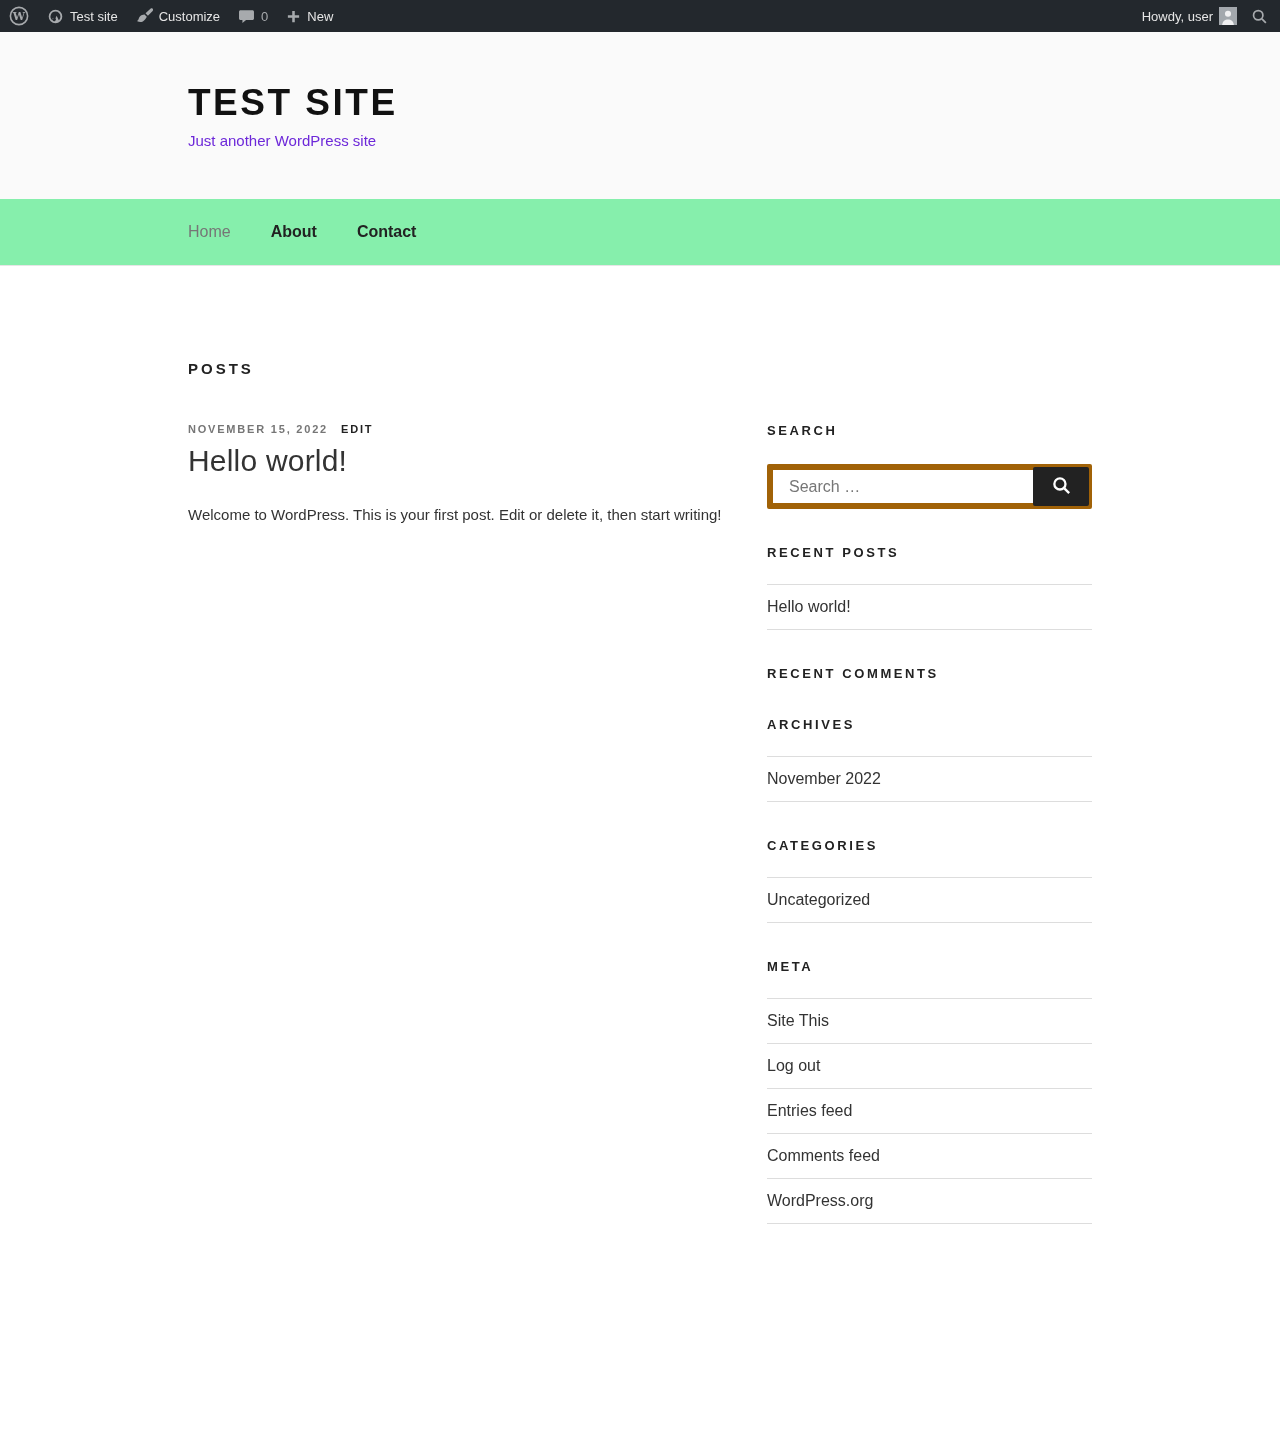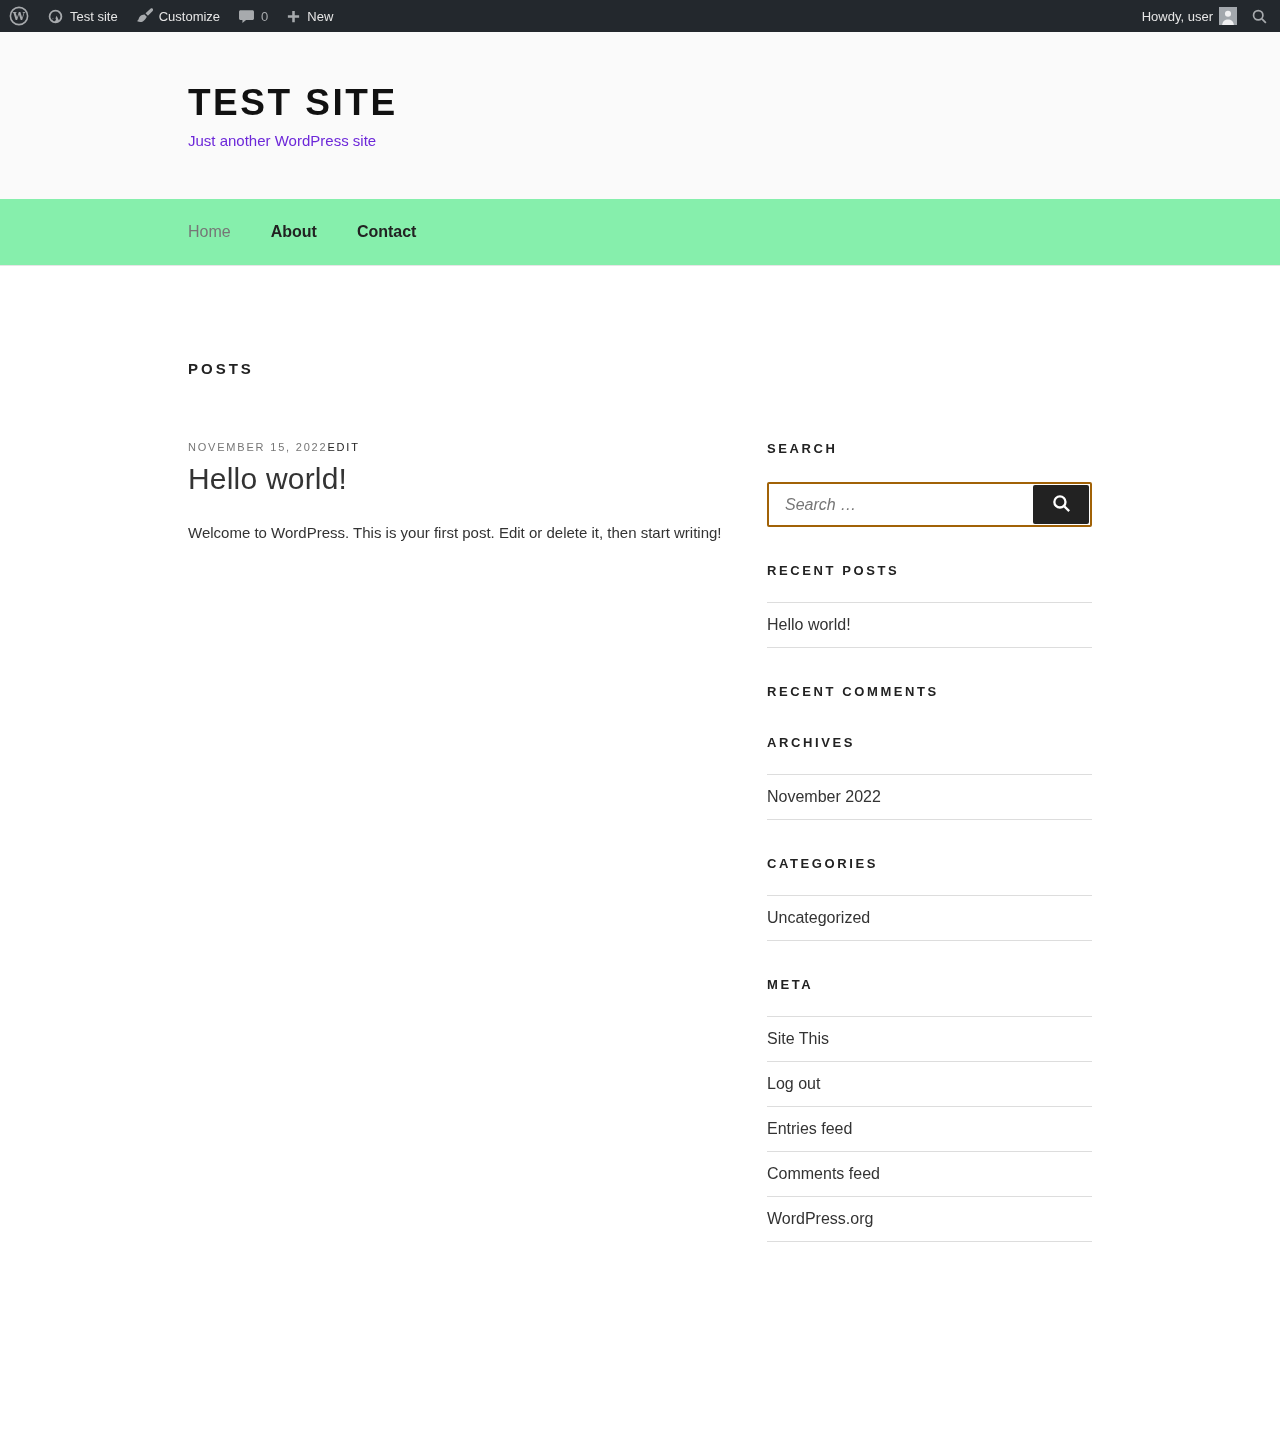--- a/index.html
+++ b/index.html
@@ -72,29 +72,29 @@
   .site-nav li.current a { color: #767676; font-weight: 400; }
 
   
   .site-main { padding: 94px 188px 112px 188px; background: #fff; }
   .page-title {
     font-size: 15px;
     font-weight: 800;
     letter-spacing: 3px;
     color: #222;
     text-transform: uppercase;
-    margin-bottom: 64px;
+    margin-bottom: 46px;
   }
   .columns { display: flex; justify-content: space-between; align-items: flex-start; }
   .content-col { width: 560px; }
   .sidebar-col { width: 325px; }
 
   .entry-meta {
-    display: flex; align-items: flex-start;
-    font-size: 11px; font-weight: 400; letter-spacing: 1.8px;
+    display: flex; gap: 13px; align-items: flex-start;
+    font-size: 11px; font-weight: 700; letter-spacing: 1.8px;
     text-transform: uppercase;
   }
   .entry-date { color: #767676; }
   .entry-edit { color: #222; }
   .entry-title {
     margin-top: 9px;
     font-size: 30px;
     font-weight: 400;
     color: #333;
     letter-spacing: 0.2px;
@@ -126,27 +126,26 @@
     border-bottom: 1px solid #ddd;
     padding: 13px 0;
     font-size: 16px;
     color: #333;
   }
   .widget li a { color: #333; }
 
   .search-form { position: relative; margin-top: 26px; }
   .search-input {
     width: 100%; height: 45px;
-    border: 2px solid #a16207; border-radius: 2px;
+    border: 6px solid #a16207; border-radius: 2px;
     padding: 0 70px 0 16px;
     font-size: 16px; color: #333;
     font-family: inherit;
     background: #fff;
     outline: none;
-    font-style: italic;
   }
   .search-input::placeholder { color: #767676; opacity: 1; }
   .search-submit {
     position: absolute; top: 3px; right: 3px;
     width: 56px; height: 39px;
     background: #222; border: none; border-radius: 2px;
     display: flex; align-items: center; justify-content: center;
     cursor: pointer; color: #fff;
   }
 </style>

